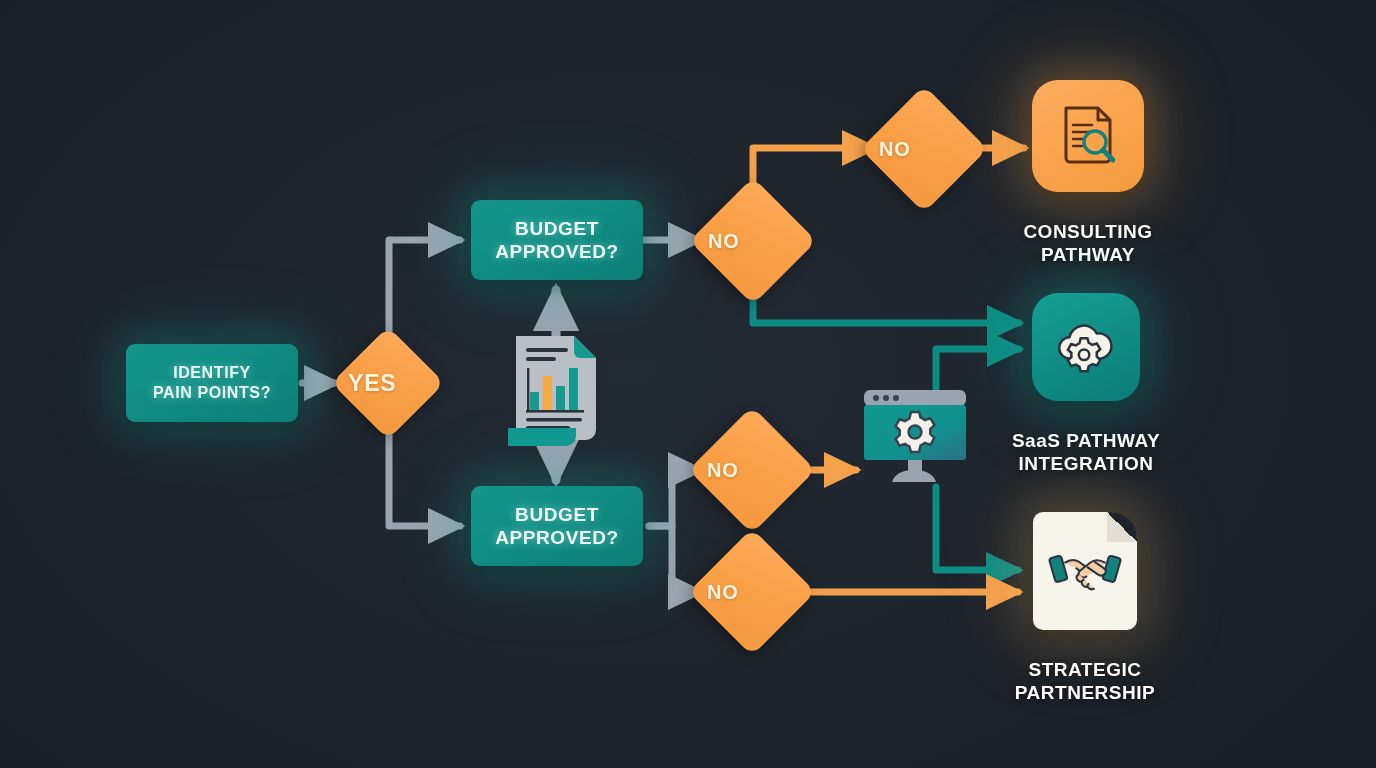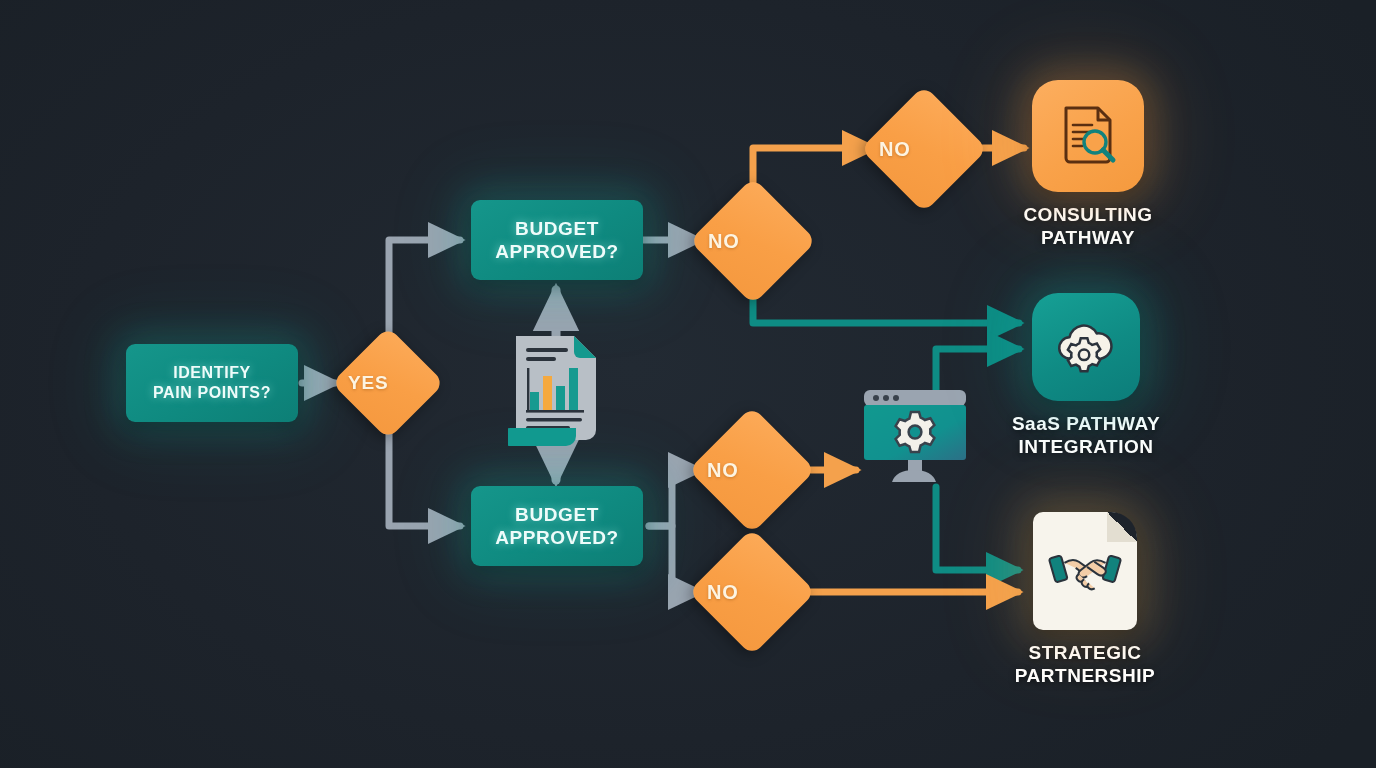--- a/index.html
+++ b/index.html
@@ -89,21 +89,21 @@
   }
   .tile.paper::after {
     content: "";
     position: absolute;
     right: 0; top: 0;
     width: 30px; height: 30px;
     background: linear-gradient(225deg, #1d232b 0 50%, #e3ded1 50% 100%);
     border-top-right-radius: 26px;
   }
   .outcome-label {
-    margin-top: 11px;
+    margin-top: 28px;
     color: #ffffff;
     font-weight: bold;
     font-size: 19px;
     letter-spacing: 0.5px;
     line-height: 1.22;
     text-shadow: 0 2px 6px rgba(0,0,0,0.55);
     white-space: pre-line;
   }
 
   
@@ -161,21 +161,21 @@
     </g>
   </svg>
 
   <div class="node rbox" style="left:126px; top:344px; width:172px; height:78px; font-size:16px;">
     <span style="white-space:pre-line;">IDENTIFY
 PAIN POINTS?</span>
   </div>
 
   <div class="node diamond" style="left:348px; top:343px; width:80px; height:80px;">
     <span class="dshape"></span>
-    <span class="dlabel" style="font-size:19px;">YES</span>
+    <span class="dlabel" style="font-size:23px;">YES</span>
   </div>
 
   <div class="node rbox" style="left:471px; top:200px; width:172px; height:80px; font-size:19px;">
     <span style="white-space:pre-line;">BUDGET
 APPROVED?</span>
   </div>
 
   <div class="node rbox" style="left:471px; top:486px; width:172px; height:80px; font-size:19px;">
     <span style="white-space:pre-line;">BUDGET
 APPROVED?</span>

